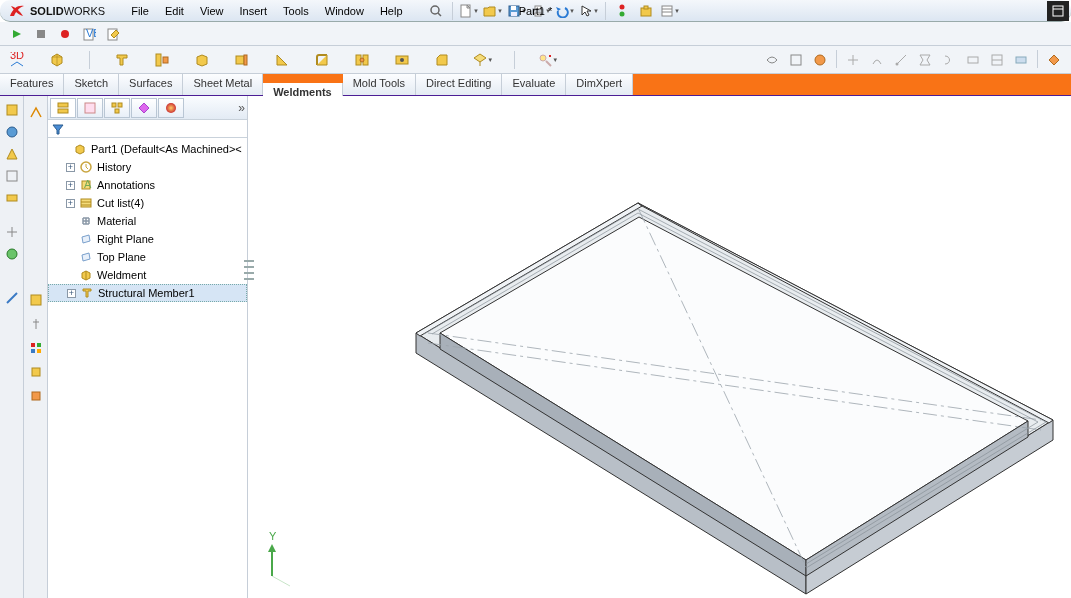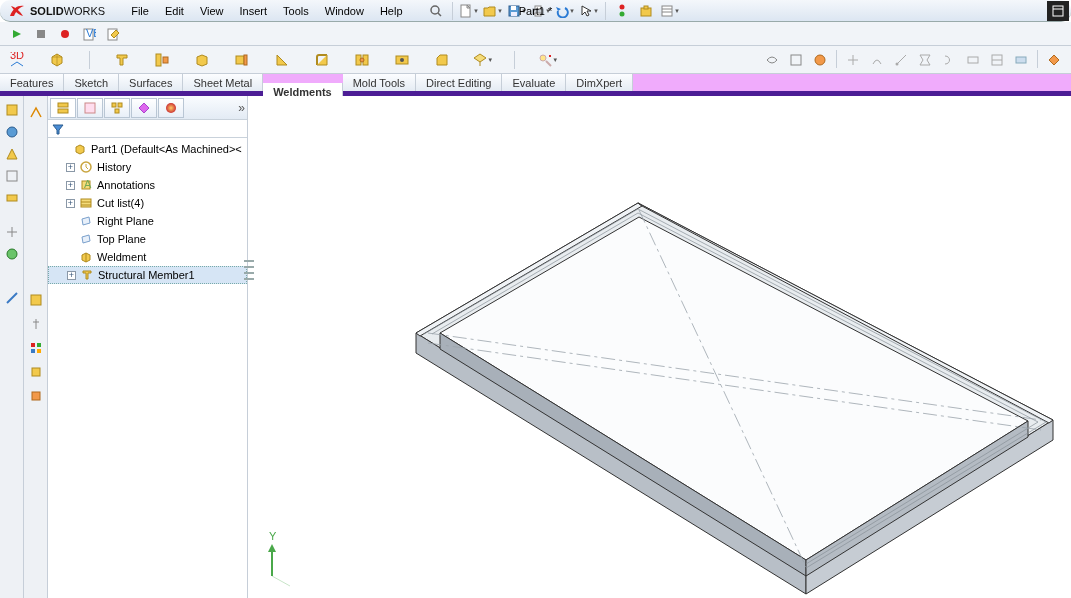--- a/index.html
+++ b/index.html
@@ -19,21 +19,21 @@
 .sysbtn { width: 22px; height: 20px; background: #222; color: #fff; display: flex; align-items: center; justify-content: center; margin-left: auto; margin-right: 2px; }
 
 
 .row2 { height: 24px; background: #f1f4f8; border-bottom: 1px solid #c6ced8; display: flex; align-items: center; padding-left: 6px; gap: 2px; }
 
 
 .row3 { height: 28px; background: #f1f4f8; border-bottom: 1px solid #c6ced8; display: flex; align-items: center; padding-left: 6px; gap: 18px; position: relative; }
 .row3 .right-tools { position: absolute; right: 6px; display: flex; gap: 2px; }
 
 
-.cmtabs { height: 22px; display: flex; background: #f0abfc; border-bottom: 5px solid #4c1d95; }
+.cmtabs { height: 22px; display: flex; background: #f97316; border-bottom: 1px solid #4c1d95; }
 .cmtab { padding: 3px 10px; border-right: 1px solid #c6ced8; color: #333; background: linear-gradient(#fcfdff,#e4ebf3); }
 .cmtab.active { background: #fff; font-weight: bold; border-bottom: 1px solid #fff; position: relative; top: 9px; }
 
 
 .viewbar { position: absolute; top: 95px; left: 656px; height: 24px; display: flex; gap: 3px; align-items: center; background: rgba(255,255,255,0); }
 
 
 .main { position: absolute; top: 96px; left: 0; right: 0; bottom: 0; display: flex; }
 .rail { width: 24px; background: #eef1f5; border-right: 1px solid #c6ced8; display: flex; flex-direction: column; align-items: center; gap: 2px; padding-top: 4px; }
 .rail2 { width: 24px; background: #eef1f5; border-right: 1px solid #c6ced8; display: flex; flex-direction: column; align-items: center; gap: 4px; padding-top: 6px; }
@@ -607,20 +607,30 @@
           <div class="node indent1">
             <span class="exp">+</span>
             <span class="ico">
               <svg width="14" height="14">
                 <rect x="2" y="3" width="10" height="8" fill="#f5dc7a" stroke="#b08b1f"></rect>
                 <line x1="2" y1="6" x2="12" y2="6" stroke="#b08b1f"></line>
                 <line x1="2" y1="9" x2="12" y2="9" stroke="#b08b1f"></line>
               </svg>
             </span>
             <span class="lbl">Cut list(4)</span>
+          </div>
+          <div class="node indent1">
+            <span class="noexp"></span>
+            <span class="ico">
+              <svg width="14" height="14">
+                <path d="M4 4 L10 4 M4 7 L10 7 M4 10 L10 10" stroke="#8a98a7" stroke-width="1.5"></path>
+                <path d="M4 4 L4 10 M7 4 L7 10 M10 4 L10 10" stroke="#8a98a7" stroke-width="1.5"></path>
+              </svg>
+            </span>
+            <span class="lbl">Material <not specified=""></not></span>
           </div>
           <div class="node indent1">
             <span class="noexp"></span>
             <span class="ico">
               <svg width="14" height="14">
                 <path d="M3 5 L10 3 L11 9 L4 11 Z" fill="#e8f0fa" stroke="#7aa0cc"></path>
               </svg>
             </span>
             <span class="lbl">Right Plane</span>
           </div>

